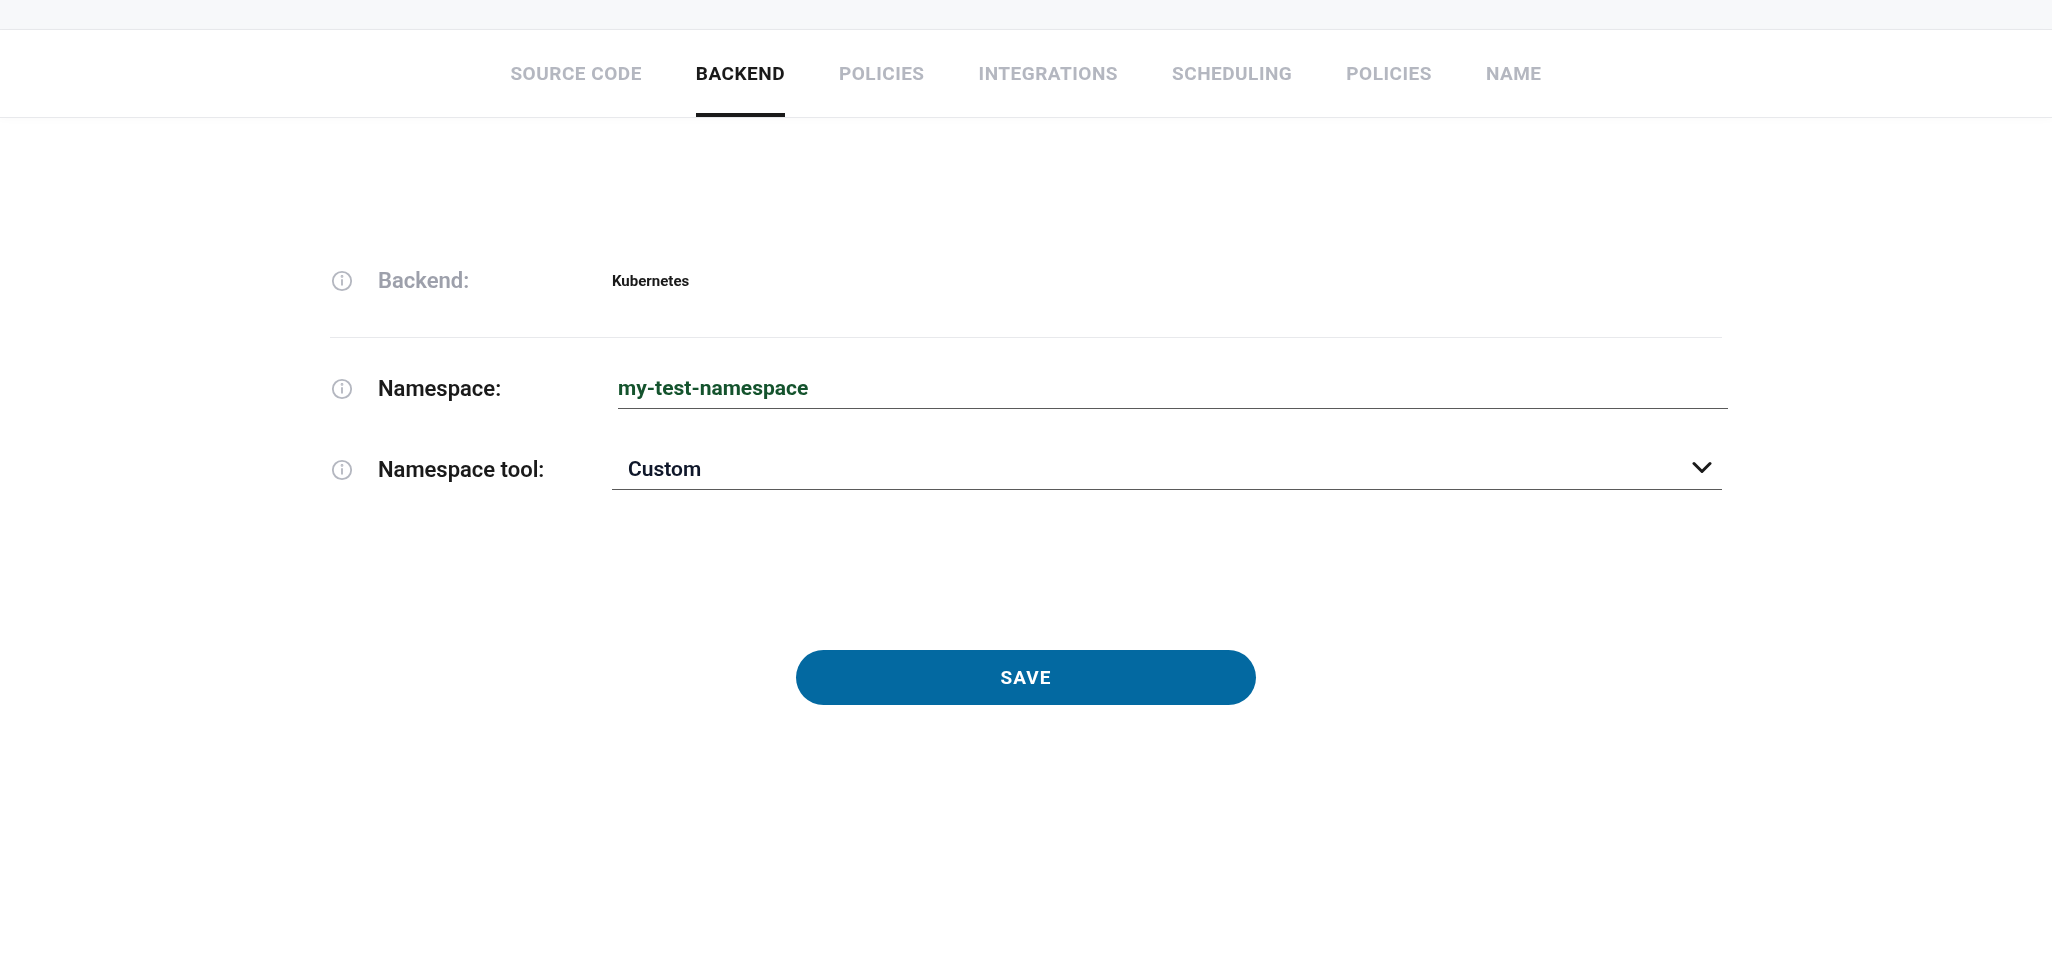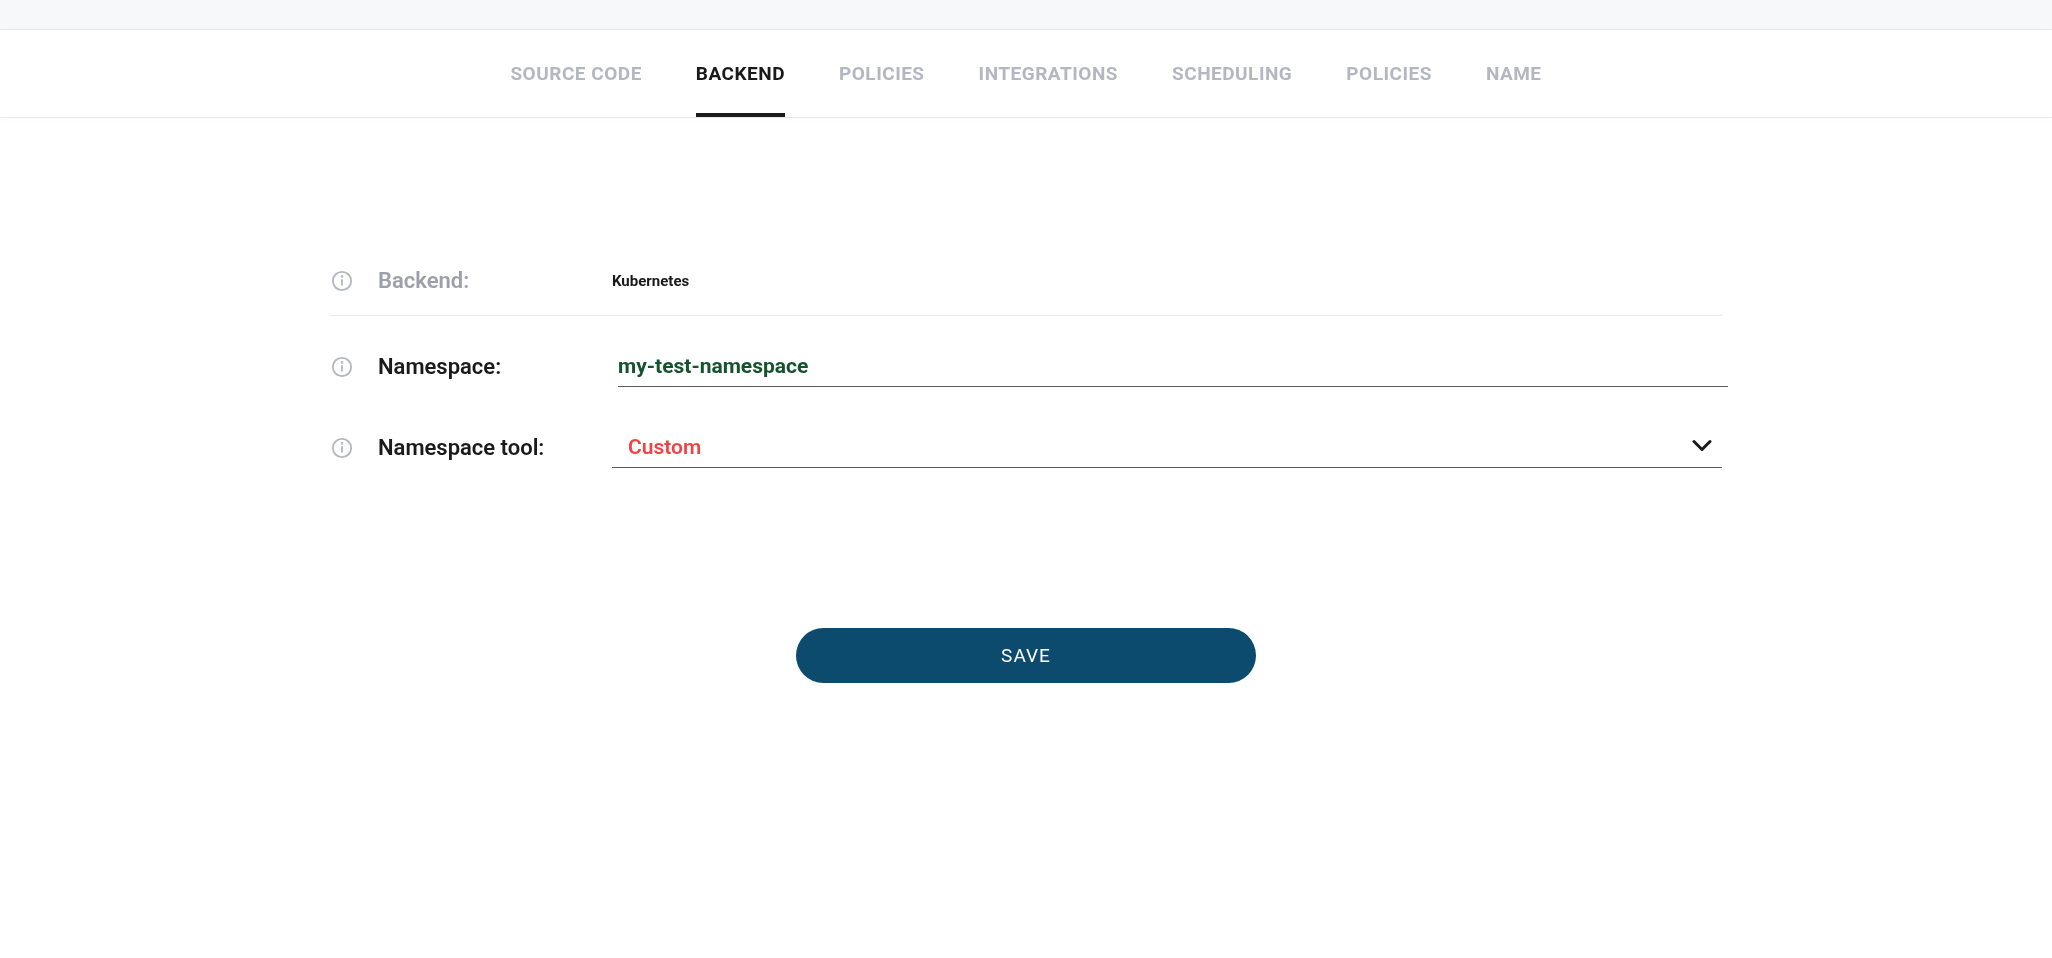--- a/index.html
+++ b/index.html
@@ -59,21 +59,21 @@
 
     .form-row {
       display: flex;
       align-items: center;
       padding: 20px 0;
       gap: 24px;
     }
 
     .form-row.bordered {
       border-bottom: 1px solid #e8e9ec;
-      padding-bottom: 22px;
+      padding-bottom: 44px;
       margin-bottom: 10px;
     }
 
     .info-icon {
       width: 24px;
       height: 24px;
       flex-shrink: 0;
       display: flex;
       align-items: center;
       justify-content: center;
@@ -125,21 +125,21 @@
       flex: 1;
       position: relative;
       border-bottom: 1px solid #5a5a5a;
       padding: 8px 40px 8px 16px;
       cursor: pointer;
     }
 
     .select-value {
       font-size: 21px;
       font-weight: 600;
-      color: #ef4444;
+      color: #0f172a;
     }
 
     .chevron {
       position: absolute;
       right: 10px;
       top: 50%;
       transform: translateY(-50%);
     }
 
     .chevron svg {
@@ -147,26 +147,26 @@
       height: 14px;
     }
 
     .button-container {
       display: flex;
       justify-content: center;
       margin-top: 140px;
     }
 
     .save-button {
-      background: #0c4a6e;
+      background: #0369a1;
       color: #ffffff;
       border: none;
       padding: 16px 0;
       font-size: 19px;
-      font-weight: 400;
+      font-weight: 700;
       letter-spacing: 1px;
       border-radius: 30px;
       width: 460px;
       cursor: pointer;
       font-family: inherit;
     }
   </style>
 </head>
 <body>
 

